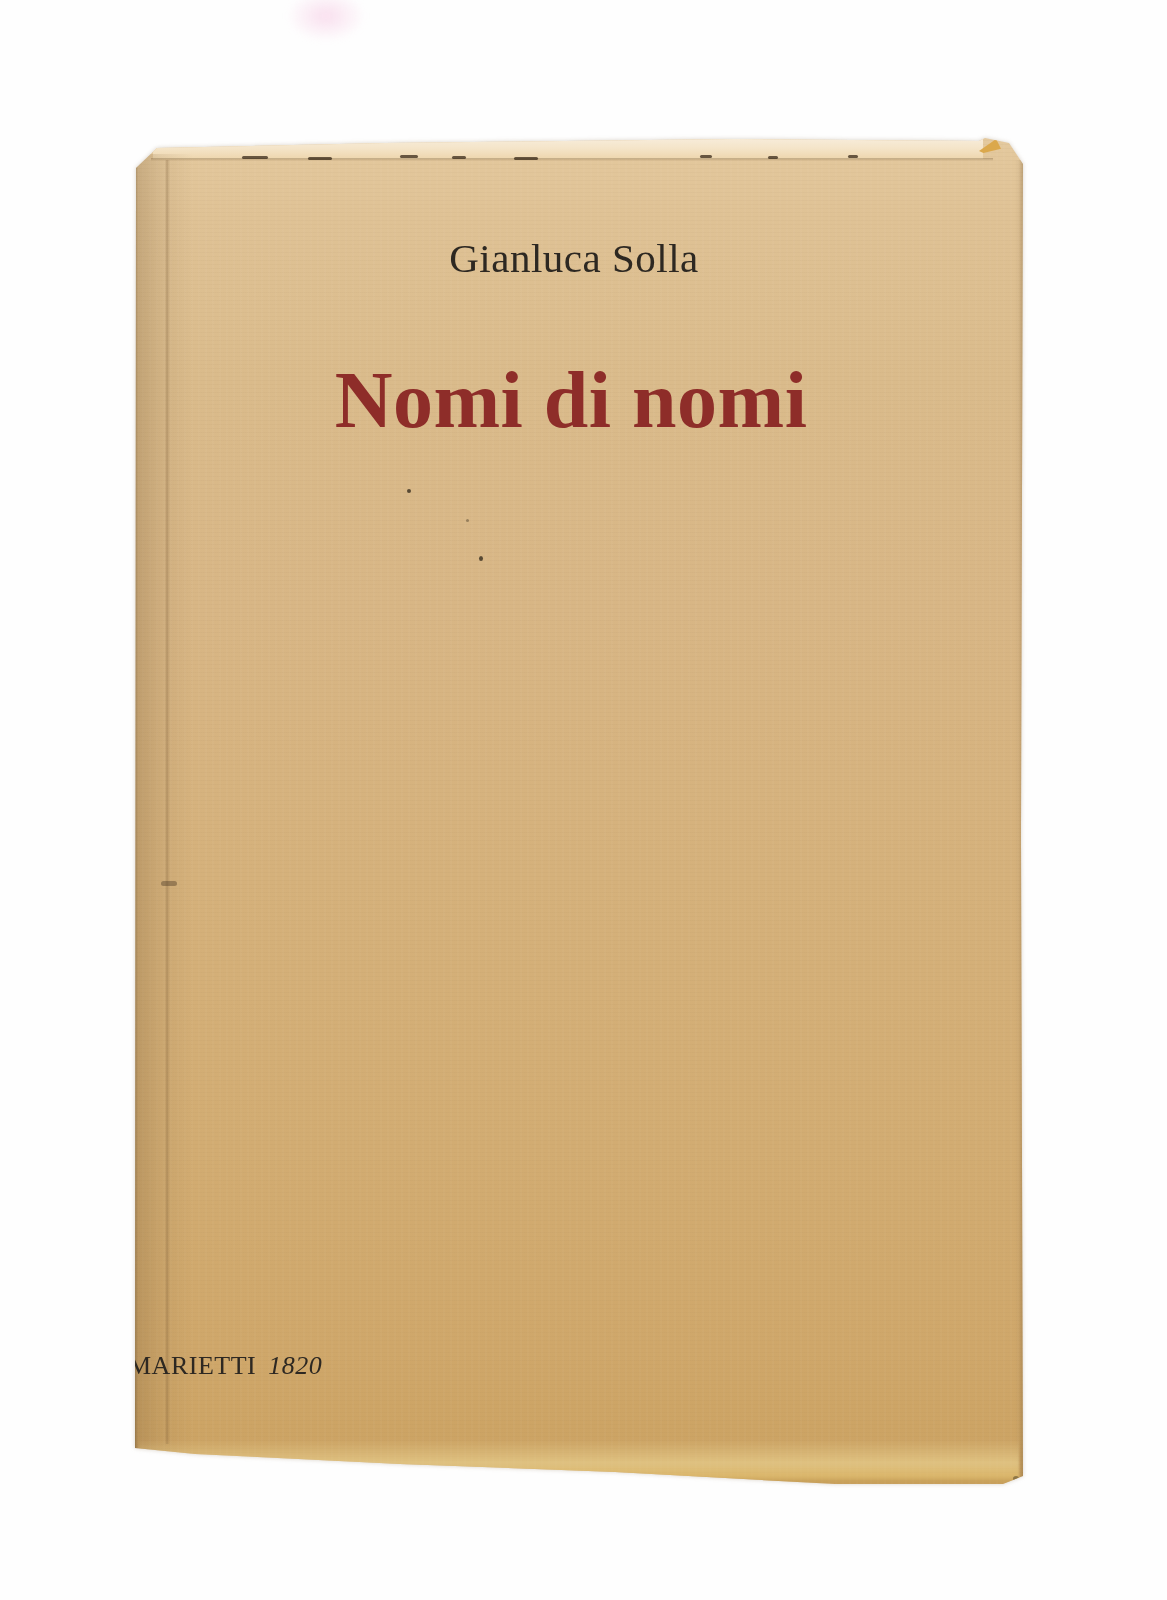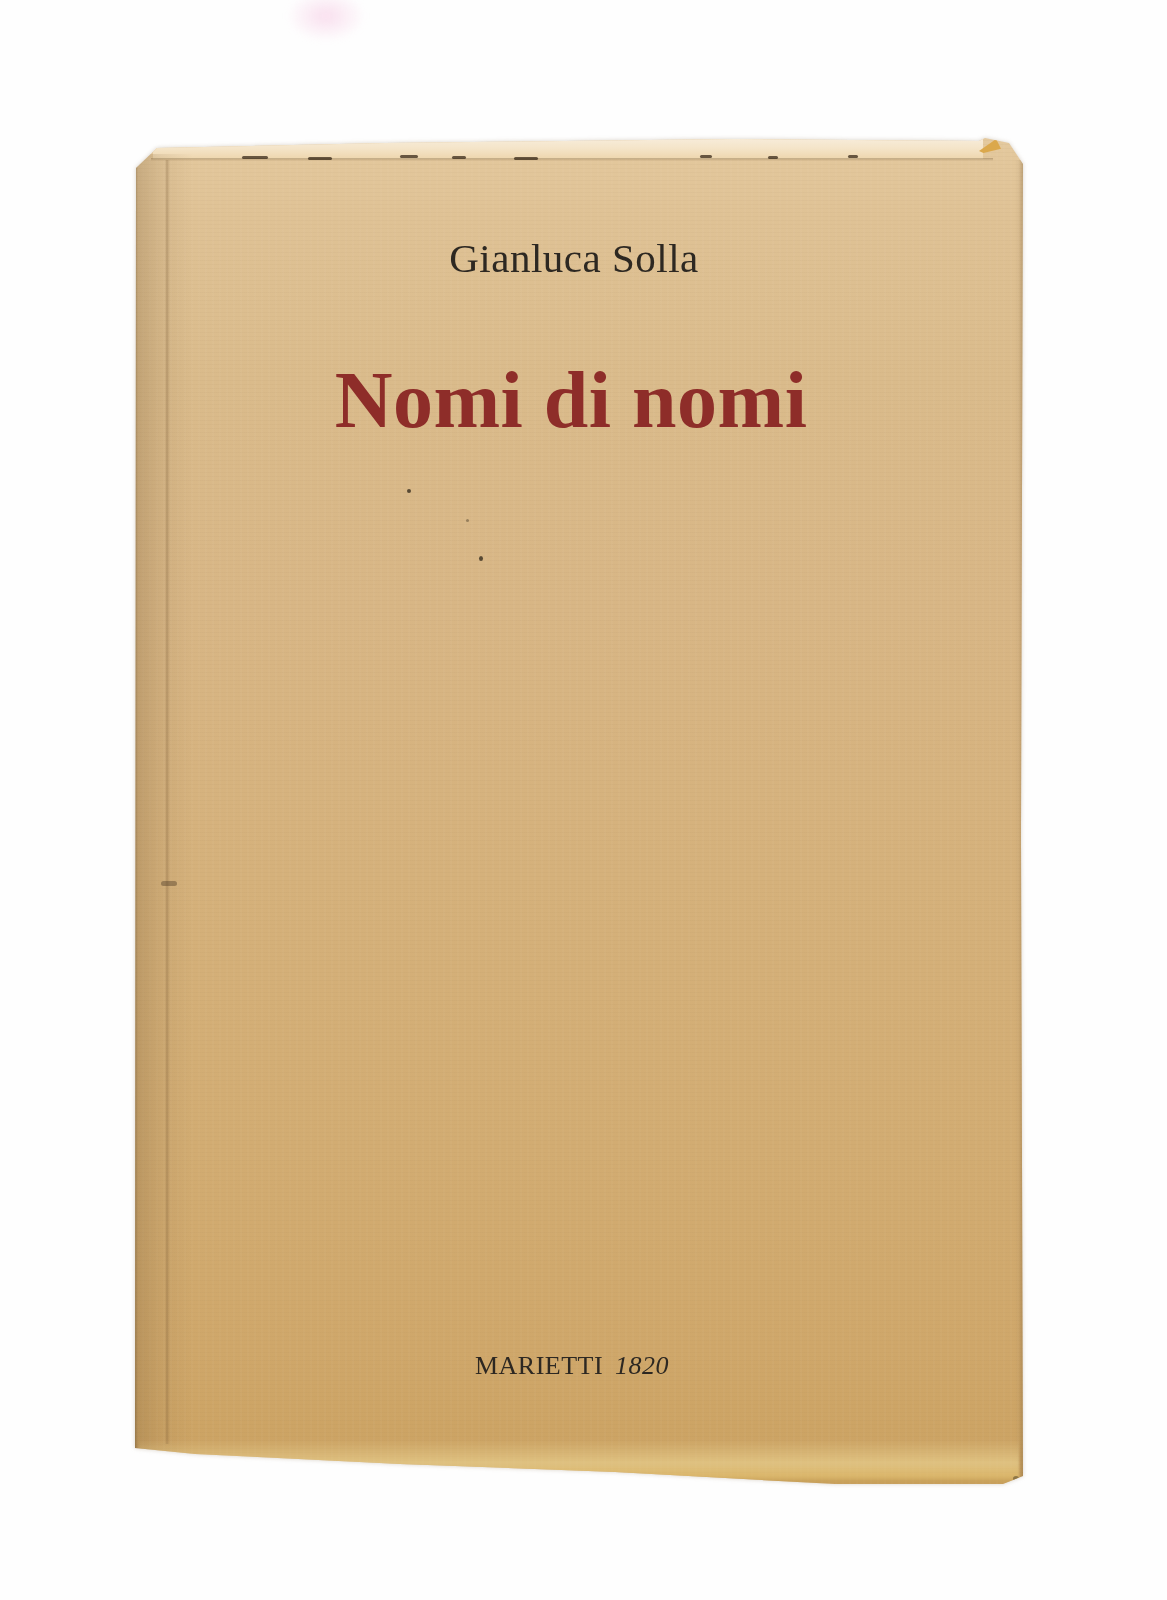--- a/index.html
+++ b/index.html
@@ -97,21 +97,21 @@
   .title {
     position: absolute; left: 0; right: 0; top: 218px;
     text-align: center; transform: translateX(-8px);
     font-size: 80px; line-height: 1.15;
     color: var(--color-title, #8e2d29);
     letter-spacing: .5px;
     font-weight: bold;
   }
   .imprint {
     position: absolute; left: 0; right: 0; top: 1214px;
-    text-align: center; transform: translateX(-7px);
+    text-align: left; transform: translateX(-7px);
     font-size: 26px; line-height: 1.2;
     color: var(--color-ink, #2d2822);
   }
   .imprint .publisher { letter-spacing: .5px; }
   .imprint .year { font-style: italic; margin-left: 12px; letter-spacing: .5px; }
 </style>
 </head>
 <body style="background: rgb(254, 254, 254);">
 
 <div class="scene">

